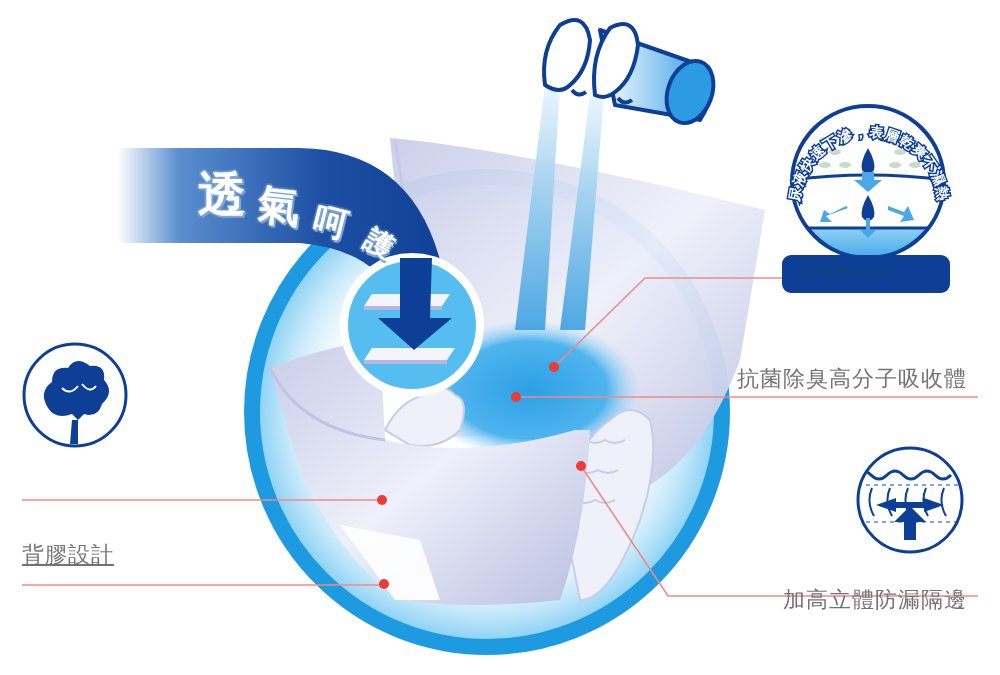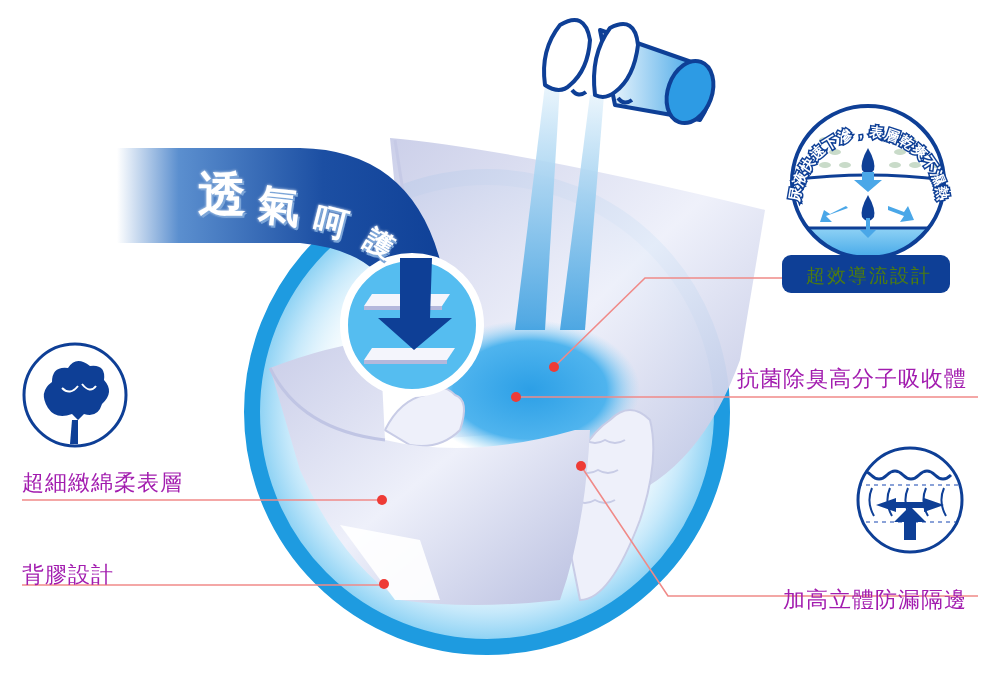--- a/index.html
+++ b/index.html
@@ -1,21 +1,21 @@
 <!DOCTYPE html>
 <html><head>
   <meta charset="utf-8">
   <style>
     html, body { margin: 0; padding: 0; background: #ffffff; }
     body { width: 1000px; height: 675px; overflow: hidden; position: relative;
            font-family: "DejaVu Sans", "Liberation Sans", sans-serif; }
     .stage { position: absolute; left: 0; top: 0; width: 1000px; height: 675px; }
     .stage svg { position: absolute; left: 0; top: 0; }
-    .label { position: absolute; font-size: 22px; color: #a21caf; letter-spacing: 1px; white-space: nowrap; }
-    .badge-text { position: absolute; color: #4d7c0f; font-size: 19px; letter-spacing: 2px; white-space: nowrap; }
+    .label { position: absolute; font-size: 22px; color: #737373; letter-spacing: 1px; white-space: nowrap; }
+    .badge-text { position: absolute; color: #0c4a6e; font-size: 13px; letter-spacing: 2px; white-space: nowrap; }
     .banner-text { position: absolute; color: #ffffff; font-weight: bold; white-space: nowrap;
                    text-shadow: 2px 2px 0 #7da6d8, 0 0 3px #ffffff; }
   </style>
 </head>
 <body>
 
 <div class="stage">
 
   <svg width="1000" height="675" viewBox="0 0 1000 675">
     <defs>
@@ -181,17 +181,16 @@
   </svg>
 
   <span class="banner-text" style="left:198px;top:163px;font-size:48px;">透</span>
   <span class="banner-text" style="left:258px;top:178px;font-size:42px;transform:rotate(6deg);">氣</span>
   <span class="banner-text" style="left:314px;top:200px;font-size:34px;transform:rotate(14deg);">呵</span>
   <span class="banner-text" style="left:365px;top:225px;font-size:28px;transform:rotate(30deg);">護</span>
 
   <span class="badge-text" style="left:806px;top:263px;">超效導流設計</span>
 
   <span class="label" style="left:737px;top:364px;">抗菌除臭高分子吸收體</span>
-  <span class="label" style="left:22px;top:468px;">超細緻綿柔表層</span>
-  <span class="label" style="left:22px;top:560px;">背膠設計</span>
+  <span class="label" style="left:22px;top:540px;text-decoration:underline;">背膠設計</span>
   <span class="label" style="left:783px;top:585px;">加高立體防漏隔邊</span>
 
 </div>
 
 </body></html>

